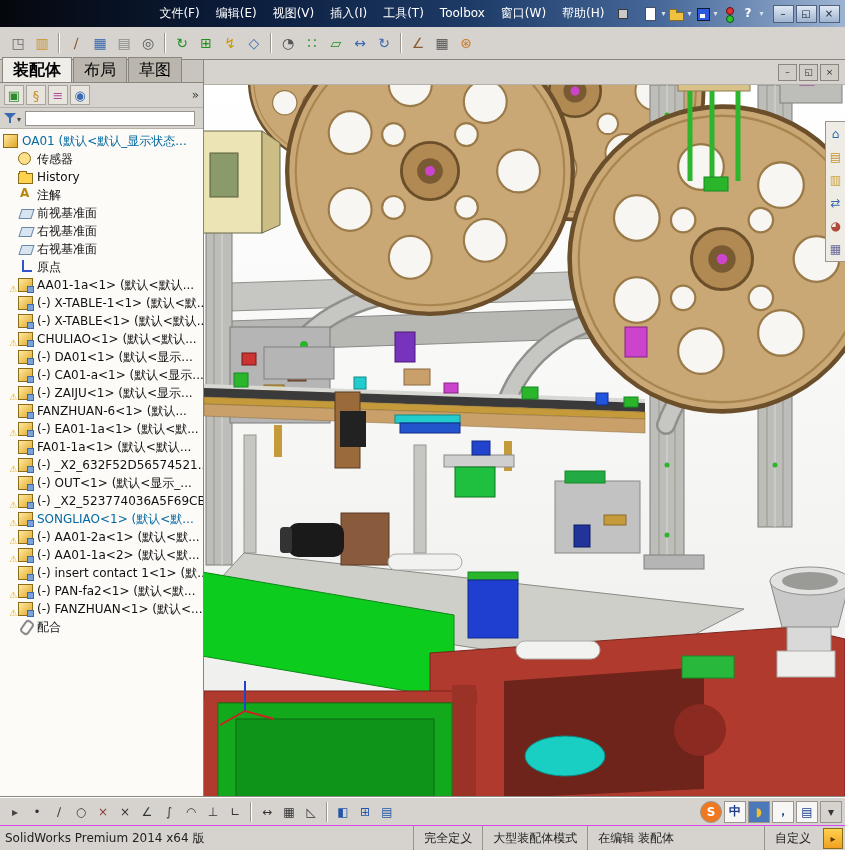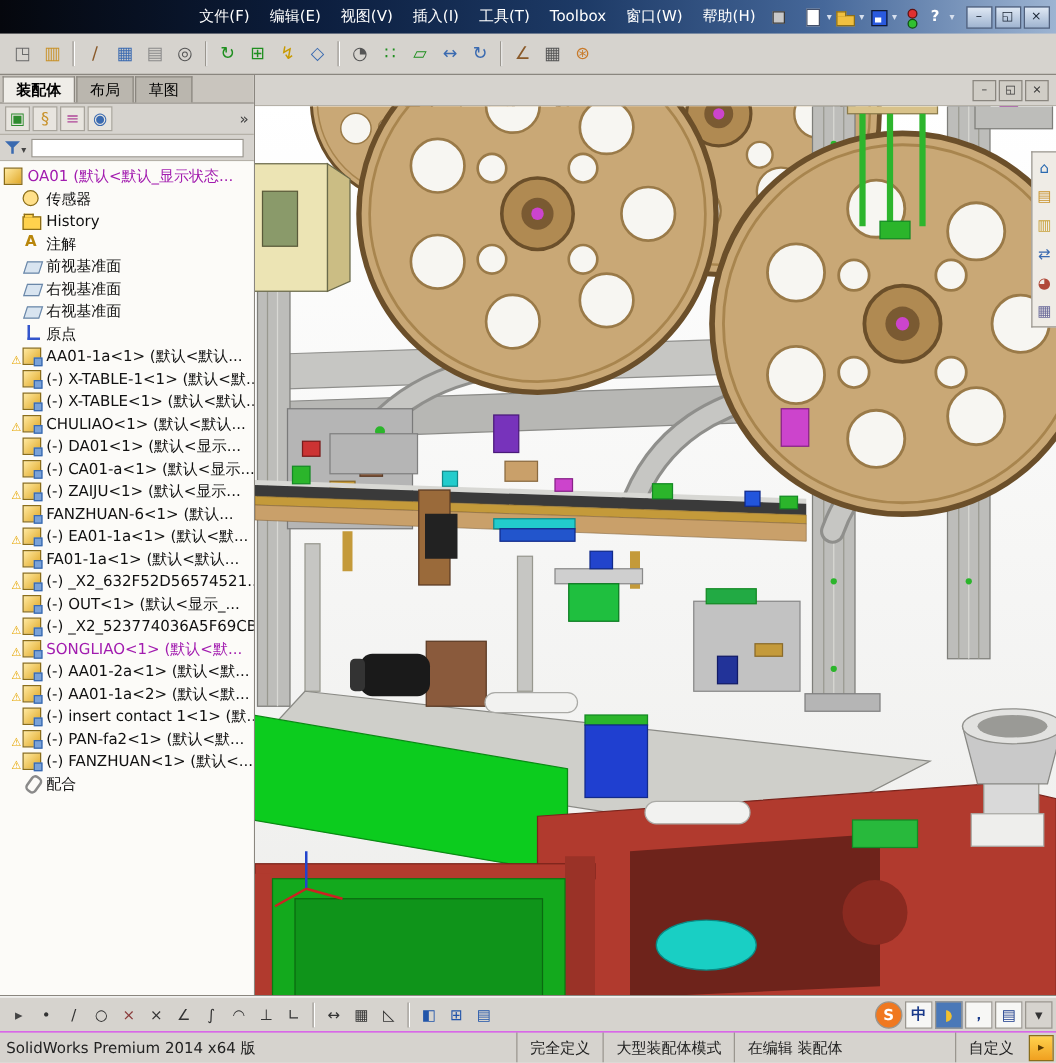--- a/index.html
+++ b/index.html
@@ -38,21 +38,21 @@
     font-size:14px;margin:0 1px;cursor:default;}
   .tsep{width:1px;height:20px;background:#9a968f;border-right:1px solid #fff;margin:0 4px;}
 
   
   .main{position:absolute;top:60px;left:0;right:0;height:737px;display:flex;}
   .left-panel{width:204px;box-sizing:border-box;border-right:1px solid #8a867f;background:#fcfbf8;
     display:flex;flex-direction:column;}
   .doc-tabs{height:22px;background:#c9c5be;display:flex;align-items:flex-end;padding-left:2px;
     border-bottom:1px solid #8a867f;flex:0 0 auto;}
   .ptab{padding:2px 10px 1px;border:1px solid #8a867f;border-bottom:none;background:#bab6ae;
-    font-size:12px;margin-right:1px;cursor:default;}
+    font-size:16px;margin-right:1px;cursor:default;}
   .ptab.active{background:#efede8;font-weight:bold;}
   .mgr-row{height:24px;background:#d6d3ce;border-bottom:1px solid #b5b1a8;display:flex;
     align-items:center;padding:0 4px;flex:0 0 auto;}
   .mico{width:18px;height:18px;display:inline-flex;align-items:center;justify-content:center;
     font-size:13px;border:1px solid #a8a49c;background:#e8e5df;margin-right:2px;cursor:default;}
   .mgr-more{margin-left:auto;color:#444;cursor:default;}
   .mgr-more::before{content:"»";}
   .filter-row{height:20px;background:#d6d3ce;border-bottom:1px solid #b5b1a8;display:flex;
     align-items:center;padding:0 4px;flex:0 0 auto;}
   .funnel{width:12px;height:12px;position:relative;margin-right:1px;}
@@ -79,21 +79,21 @@
   .ti-annotation{border:none;}
   .ti-annotation::before{content:"A";position:absolute;left:2px;top:-2px;color:#b8860b;
     font-weight:bold;font-size:12px;}
   .ti-plane{background:#d8e4f0;border:1px solid #6a87a8;width:11px;height:8px;transform:skewX(-18deg);top:3px;left:2px;}
   .ti-origin::before{content:"";position:absolute;left:4px;top:0;width:2px;height:12px;background:#3355cc;}
   .ti-origin::after{content:"";position:absolute;left:4px;bottom:0;width:10px;height:2px;background:#3355cc;}
   .ti-mates::before{content:"";position:absolute;left:4px;top:0;width:6px;height:11px;
     border:2px solid #8a8a8a;border-radius:4px;transform:rotate(35deg);}
   .warn{position:absolute;left:-9px;bottom:-2px;font-size:9px;color:#e6a700;font-weight:bold;}
   .tlabel{font-size:12px;color:#111;}
-  .tlabel.gold{color:#a21caf;}
+  .tlabel.gold{color:#0369a1;}
 
   
   .viewport{flex:1;display:flex;flex-direction:column;position:relative;}
   .doc-strip{height:24px;background:#d6d3ce;border-bottom:1px solid #b5b1a8;display:flex;
     align-items:center;justify-content:flex-end;padding-right:6px;flex:0 0 auto;}
   .docbtn{width:17px;height:15px;display:flex;align-items:center;justify-content:center;
     background:#d0cdc6;border:1px solid #8a867f;color:#333;font-size:9px;margin-left:2px;cursor:default;}
   .canvas{flex:1;position:relative;background:#fff;overflow:hidden;}
   .taskpane{position:absolute;right:0;top:36px;width:19px;background:#efece6;
     border:1px solid #9a968f;border-right:none;display:flex;flex-direction:column;align-items:center;

